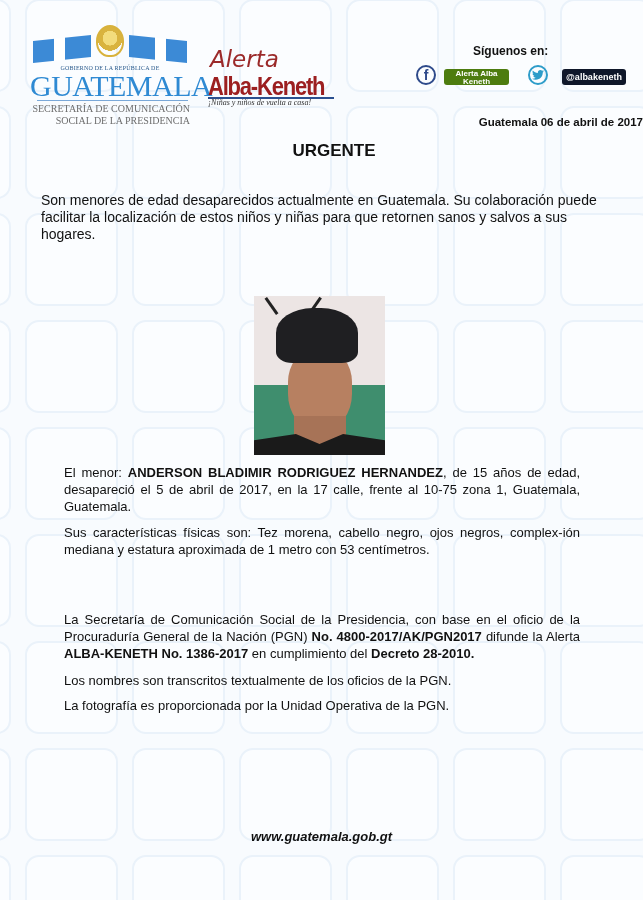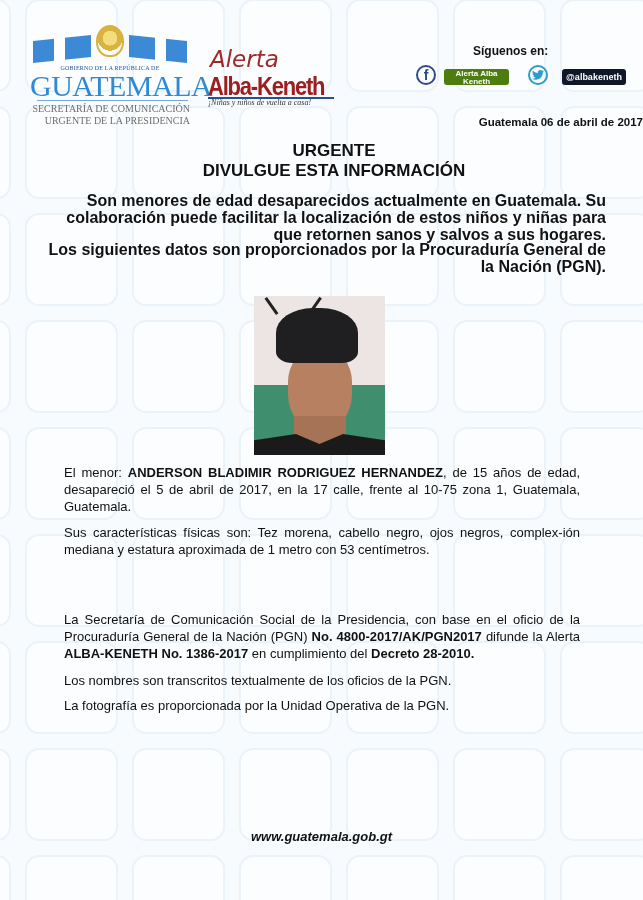--- a/index.html
+++ b/index.html
@@ -105,21 +105,21 @@
 
     .date-line {
       position: absolute; left: 0; right: 0; top: 116px; text-align: right;
       font-weight: bold; font-size: 11.5px;
     }
     .headline {
       position: absolute; left: 0; right: 0; top: 141px; text-align: center;
       font-weight: bold; font-size: 17px; line-height: 20px; margin-left: 25px;
     }
     .intro {
-      position: absolute; left: 41px; width: 565px; font-weight: bold; font-size: 16px; line-height: 17px; text-align: right;
+      position: absolute; left: 41px; width: 565px; font-weight: normal; font-size: 14px; line-height: 17px;
     }
     .intro p { margin: 0; }
     .intro-1 { top: 192px; }
     .intro-2 { top: 241px; }
     .intro-3 { top: 270px; }
 
     .photo {
       position: absolute; left: 254px; top: 296px; width: 131px; height: 159px; overflow: hidden;
       background: linear-gradient(180deg, #ece5e4 0 56%, #3f8e6e 56% 100%);
     }
@@ -230,21 +230,21 @@
 <div class="content">
 
   <div class="gov-logo">
     <div class="flag-left"></div>
     <div class="emblem"></div>
     <div class="flag-right"></div>
     <div class="gov-small">GOBIERNO DE LA REPÚBLICA DE</div>
     <div class="gov-big">GUATEMALA</div>
     <div class="rule"></div>
     <div class="sec1">SECRETARÍA DE COMUNICACIÓN</div>
-    <div class="sec2">URGENTE DE LA PRESIDENCIA</div>
+    <div class="sec2">SOCIAL DE LA PRESIDENCIA</div>
   </div>
 
   <div class="ak-logo">
     <div class="alerta">Alerta</div>
     <div class="akname">Alba-Keneth</div>
     <div class="akbar"></div>
     <div class="tagline">¡Niñas y niños de vuelta a casa!</div>
   </div>
 
   <div class="social">
@@ -259,28 +259,24 @@
           <path fill="#2d9cc9" d="M24 2.4c-.9.4-1.8.7-2.8.8 1-.6 1.8-1.6 2.2-2.7-1 .6-2 1-3.1 1.2C19.4.7 18.1 0 16.6 0c-2.7 0-4.9 2.2-4.9 4.9 0 .4 0 .8.1 1.1C7.7 5.8 4.1 3.9 1.7.9c-.4.7-.7 1.6-.7 2.5 0 1.7.9 3.2 2.2 4.1-.8 0-1.6-.2-2.2-.6v.1c0 2.4 1.7 4.4 3.9 4.8-.4.1-.8.2-1.3.2-.3 0-.6 0-.9-.1.6 2 2.4 3.4 4.6 3.4-1.7 1.3-3.8 2.1-6.1 2.1-.4 0-.8 0-1.2-.1C2.2 18.8 4.8 19.6 7.5 19.6c9.1 0 14-7.5 14-14v-.6c1-.7 1.8-1.6 2.5-2.6z"></path>
         </svg>
     </div>
     <div class="tw-pill">@albakeneth</div>
   </div>
 
   <div class="date-line">Guatemala 06 de abril de 2017</div>
 
   <div class="headline">
     <div>URGENTE</div>
-    <div>DIVULGUE ESTA INFORMACIÓN</div>
   </div>
 
   <div class="intro intro-1">
     <p>Son menores de edad desaparecidos actualmente en Guatemala. Su colaboración puede facilitar la localización de estos niños y niñas para que retornen sanos y salvos a sus hogares.</p>
-  </div>
-  <div class="intro intro-2">
-    <p>Los siguientes datos son proporcionados por la Procuraduría General de la Nación (PGN).</p>
   </div>
 
   <div class="photo" title="Fotografía del menor desaparecido">
     <div class="strap"></div>
     <div class="strap2"></div>
     <div class="face"></div>
     <div class="cap"></div>
     <div class="neck"></div>
     <div class="shirt"></div>
   </div>

